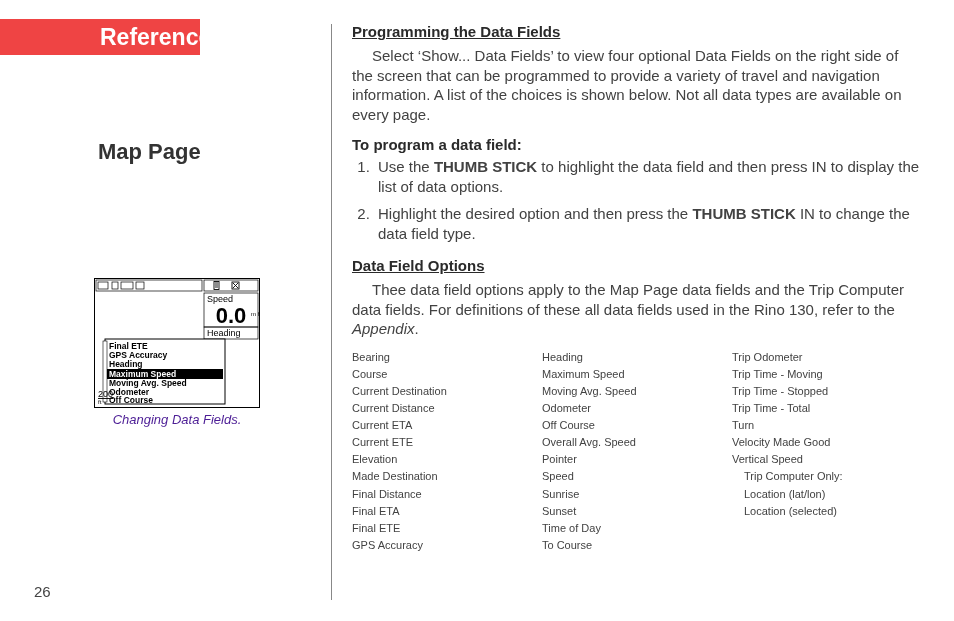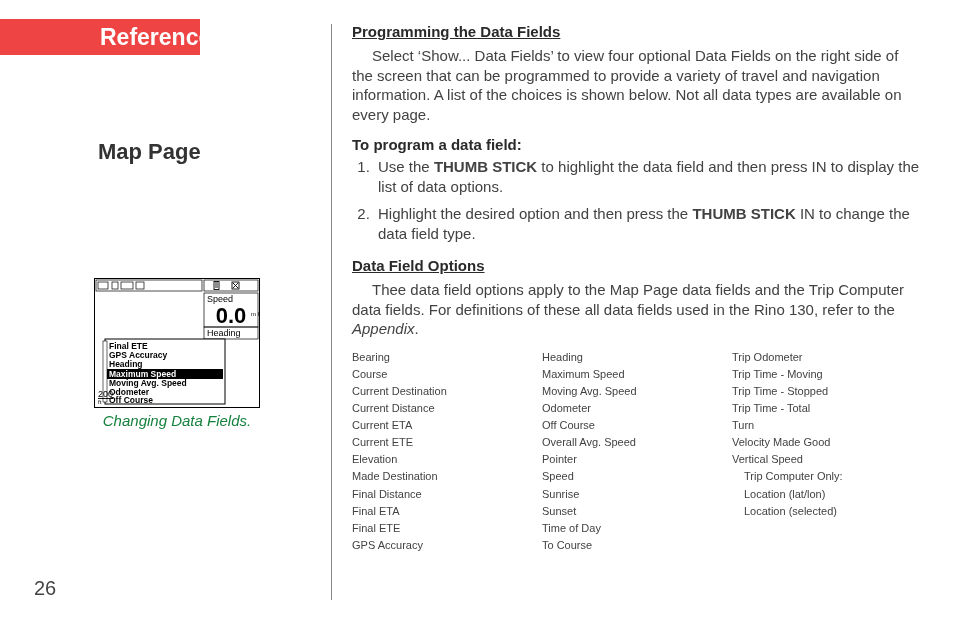--- a/index.html
+++ b/index.html
@@ -33,27 +33,27 @@
     margin-top:46px;
   }
   .screenshot-box {
     position:absolute; top:278px; left:94px;
     width:166px;
   }
   .screenshot-box svg { display:block; }
   .caption {
     text-align:center;
     font-style:italic;
-    font-size:15px;
-    color:#15803d;
+    font-size:13px;
+    color:#4c1d95;
     margin-top:4px;
   }
   .page-num {
     position:absolute; left:34px; bottom:21px;
-    font-size:20px; color:#444;
+    font-size:15px; color:#444;
   }
 
   
   .divider {
     position:absolute; top:24px; left:331px;
     width:0; height:576px;
     border-left:1px solid #888;
   }
   .content {
     position:absolute; top:22px; left:352px;

